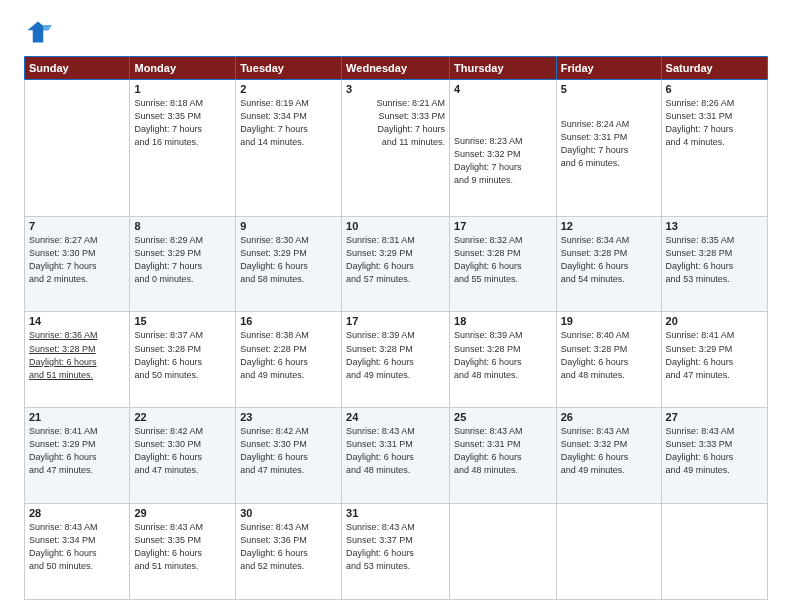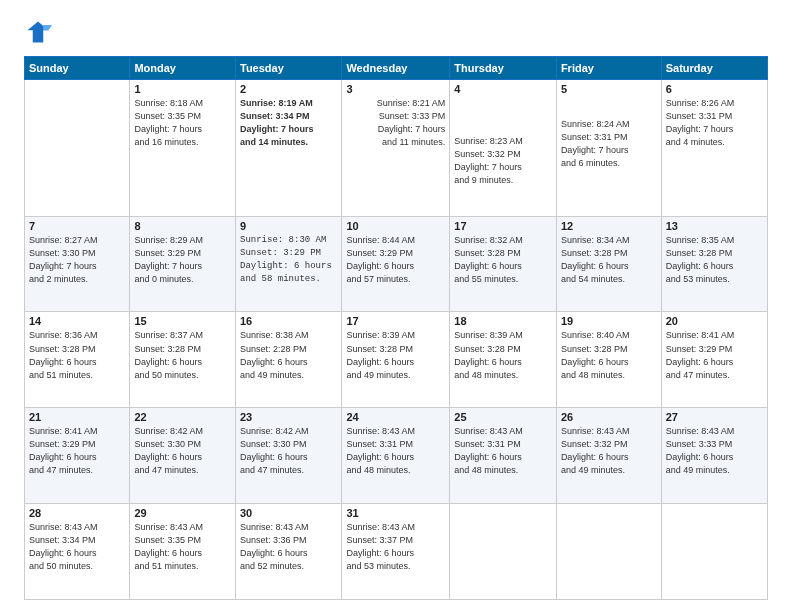--- a/index.html
+++ b/index.html
@@ -54,21 +54,21 @@
       font-size: 13px;
       color: #555;
     }
     .calendar-table {
       width: 100%;
       border-collapse: collapse;
       flex: 1;
       font-size: 9.5px;
     }
     .calendar-table thead tr th {
-      background-color: #0369a1;
+      background-color: #7f1d1d;
       color: #fff;
       font-size: 11px;
       font-weight: bold;
       padding: 5px 4px;
       text-align: left;
       border: 1px solid #1a6fc4;
     }
     .calendar-table tbody tr td {
       border: 1px solid #ccc;
       vertical-align: top;
@@ -135,21 +135,21 @@
           <td class="empty-cell"></td>
           <td>
             <div class="day-number">1</div>
             <div class="day-info" style="white-space: pre-line;">Sunrise: 8:18 AM
 Sunset: 3:35 PM
 Daylight: 7 hours
 and 16 minutes.</div>
           </td>
           <td>
             <div class="day-number">2</div>
-            <div class="day-info" style="white-space: pre-line; font-weight: bold;">Sunrise: 8:19 AM
+            <div class="day-info" style="white-space: pre-line;">Sunrise: 8:19 AM
 Sunset: 3:34 PM
 Daylight: 7 hours
 and 14 minutes.</div>
           </td>
           <td>
             <div class="day-number">3</div>
             <div class="day-info" style="white-space: pre-line; text-align: right;">Sunrise: 8:21 AM
 Sunset: 3:33 PM
 Daylight: 7 hours
 and 11 minutes.</div>
@@ -186,28 +186,28 @@
           </td>
           <td>
             <div class="day-number">8</div>
             <div class="day-info" style="white-space: pre-line;">Sunrise: 8:29 AM
 Sunset: 3:29 PM
 Daylight: 7 hours
 and 0 minutes.</div>
           </td>
           <td>
             <div class="day-number">9</div>
-            <div class="day-info" style="white-space: pre-line; font-family: Liberation Mono, monospace;">Sunrise: 8:30 AM
+            <div class="day-info" style="white-space: pre-line;">Sunrise: 8:30 AM
 Sunset: 3:29 PM
 Daylight: 6 hours
 and 58 minutes.</div>
           </td>
           <td>
             <div class="day-number">10</div>
-            <div class="day-info" style="white-space: pre-line;">Sunrise: 8:44 AM
+            <div class="day-info" style="white-space: pre-line;">Sunrise: 8:31 AM
 Sunset: 3:29 PM
 Daylight: 6 hours
 and 57 minutes.</div>
           </td>
           <td>
             <div class="day-number">17</div>
             <div class="day-info" style="white-space: pre-line;">Sunrise: 8:32 AM
 Sunset: 3:28 PM
 Daylight: 6 hours
 and 55 minutes.</div>
@@ -223,21 +223,21 @@
             <div class="day-number">13</div>
             <div class="day-info" style="white-space: pre-line;">Sunrise: 8:35 AM
 Sunset: 3:28 PM
 Daylight: 6 hours
 and 53 minutes.</div>
           </td>
         </tr>
         <tr>
           <td>
             <div class="day-number">14</div>
-            <div class="day-info" style="white-space: pre-line;">Sunrise: 8:36 AM
+            <div class="day-info" style="white-space: pre-line; text-decoration: underline;">Sunrise: 8:36 AM
 Sunset: 3:28 PM
 Daylight: 6 hours
 and 51 minutes.</div>
           </td>
           <td>
             <div class="day-number">15</div>
             <div class="day-info" style="white-space: pre-line;">Sunrise: 8:37 AM
 Sunset: 3:28 PM
 Daylight: 6 hours
 and 50 minutes.</div>

